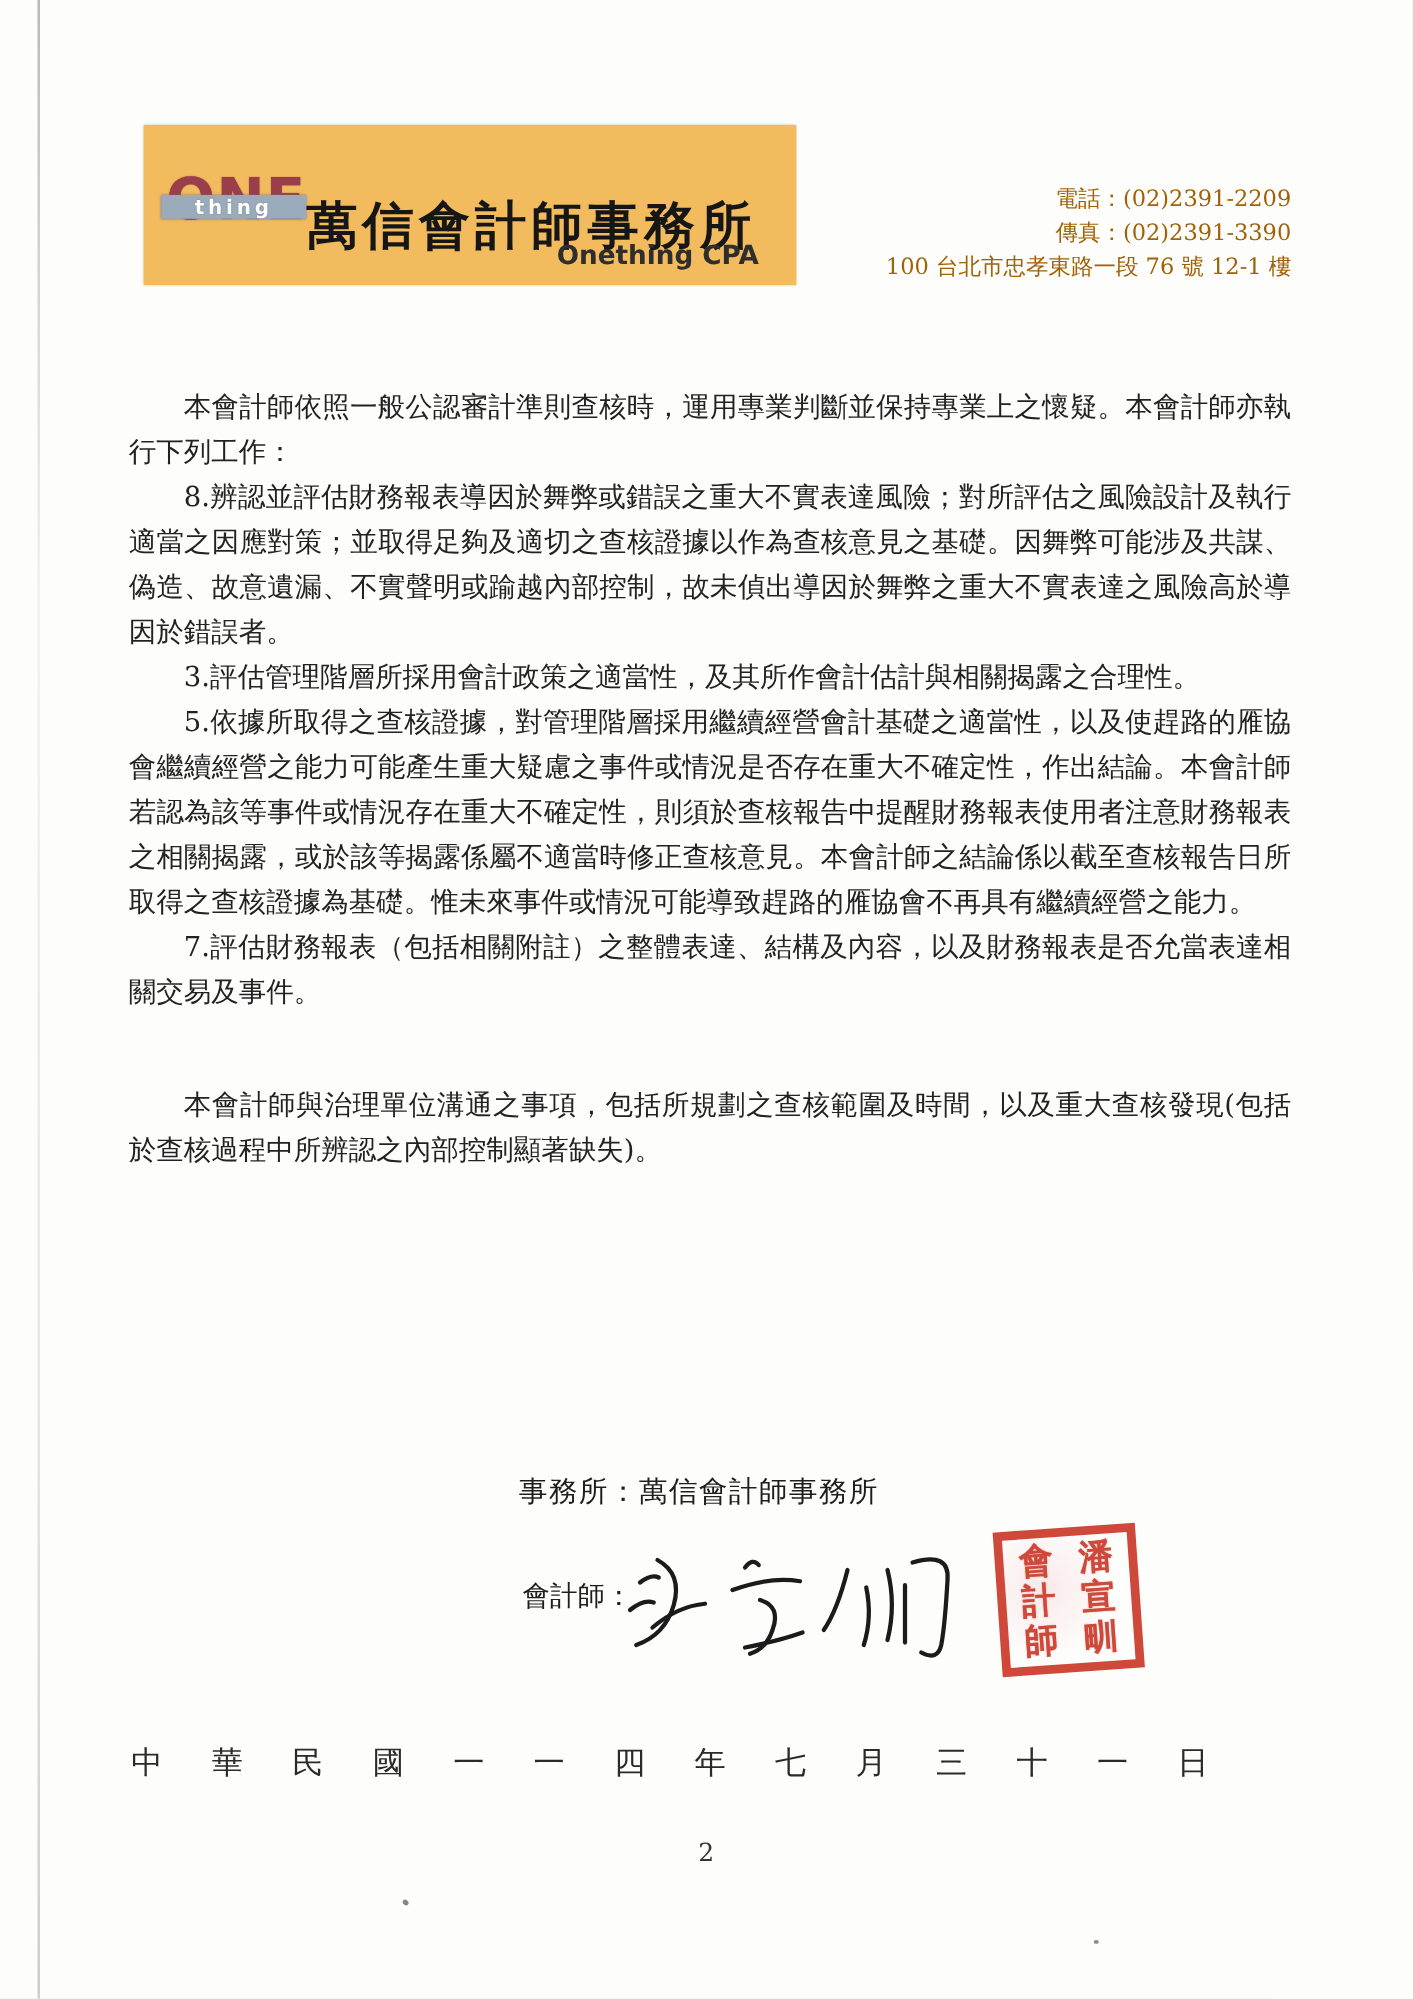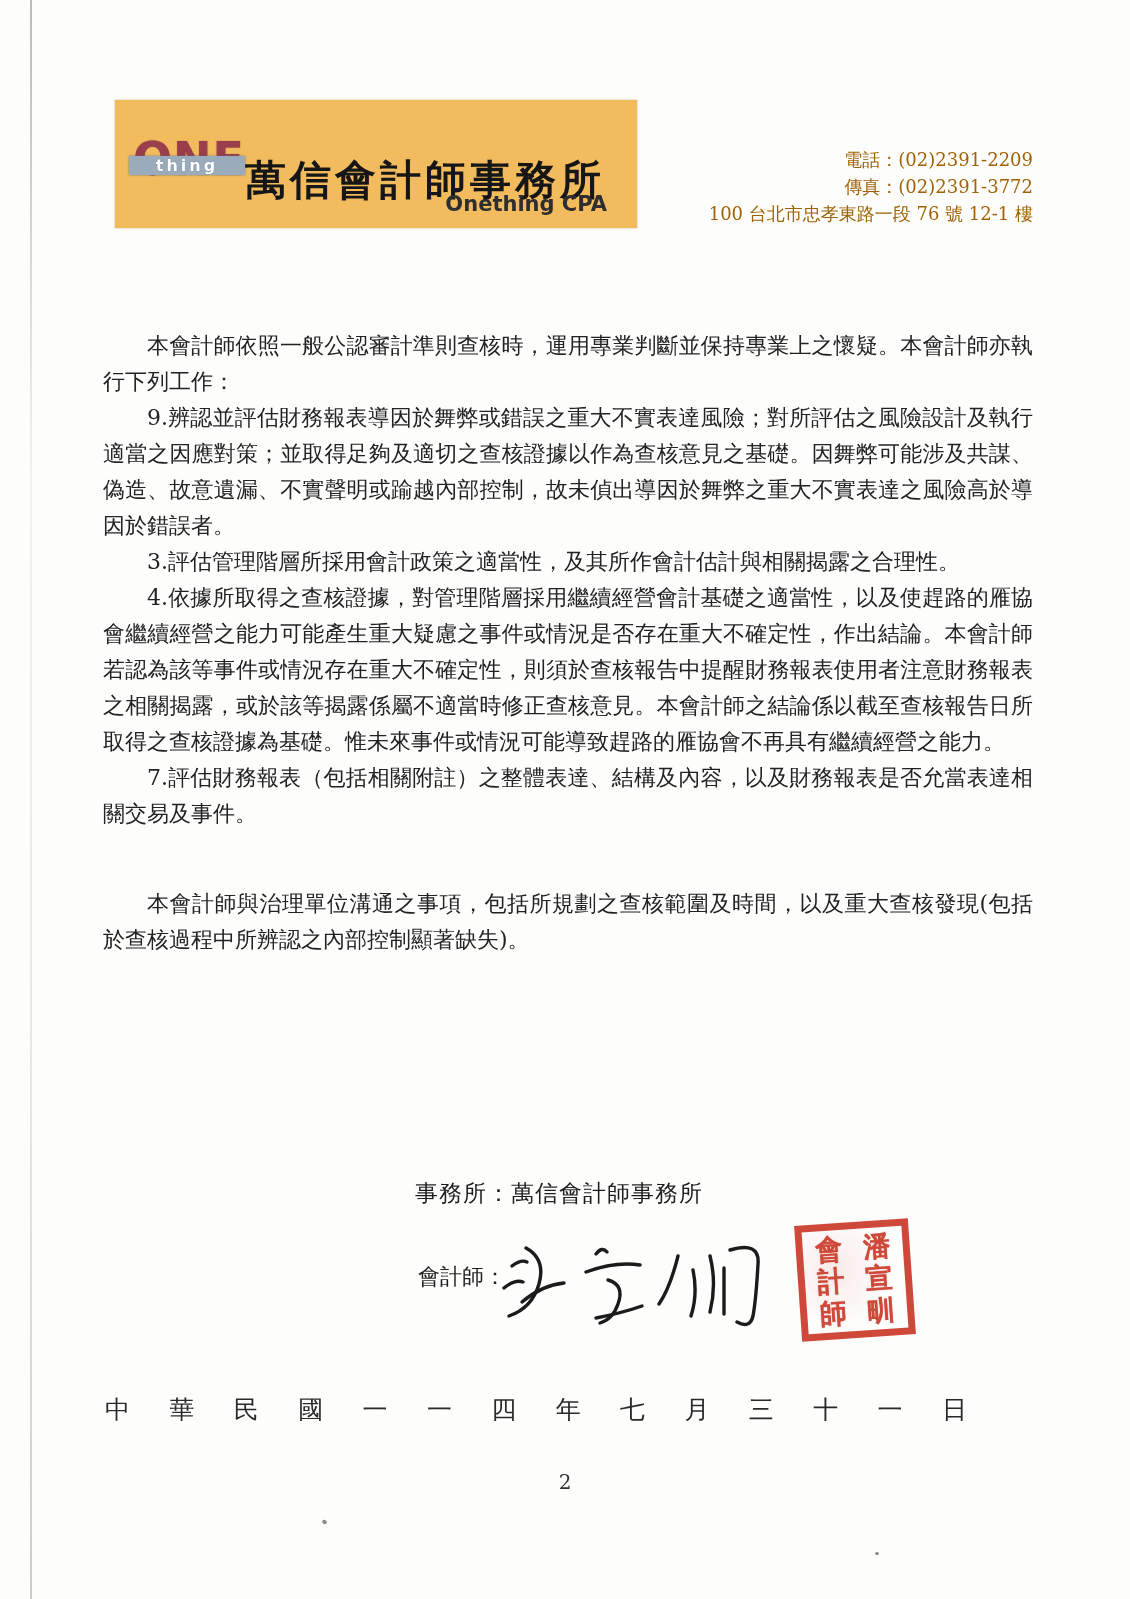--- a/index.html
+++ b/index.html
@@ -75,21 +75,21 @@
   }
 
   
   .body-text{
     position:absolute;left:103px;top:272px;width:930px;
     font-size:22px;line-height:36px;text-align:justify;
     color:#222;
   }
   .body-text p{text-indent:0;}
   .body-text p.ind{text-indent:2em;}
-  .body-text p.gap{margin-top:56px;}
+  .body-text p.gap{margin-top:37px;}
   .body-text p.gap-lg{margin-top:54px;}
 
   
   .sig-firm{
     position:absolute;left:415px;top:1178px;
     font-size:23px;letter-spacing:1px;color:#1e1e1e;white-space:nowrap;
   }
   .sig-row-label{
     position:absolute;left:418px;top:1262px;
     font-size:22px;color:#1e1e1e;white-space:nowrap;text-align:center;
@@ -140,29 +140,29 @@
       <div class="thing-band">
         <span class="thing">thing</span>
       </div>
     </div>
     <div class="firm-zh">萬信會計師事務所</div>
     <div class="firm-en">Onething CPA</div>
   </div>
 
   <div class="contact">
     <div><span>電話：</span><span>(02)2391-2209</span></div>
-    <div><span>傳真：</span><span>(02)2391-3772</span></div>
+    <div><span>傳真：</span><span>(02)2391-3390</span></div>
     <div>100 台北市忠孝東路一段 76 號 12-1 樓</div>
   </div>
 
   <div class="body-text">
     <p class="ind gap">本會計師依照一般公認審計準則查核時，運用專業判斷並保持專業上之懷疑。本會計師亦執行下列工作：</p>
-    <p class="ind">9.辨認並評估財務報表導因於舞弊或錯誤之重大不實表達風險；對所評估之風險設計及執行適當之因應對策；並取得足夠及適切之查核證據以作為查核意見之基礎。因舞弊可能涉及共謀、偽造、故意遺漏、不實聲明或踰越內部控制，故未偵出導因於舞弊之重大不實表達之風險高於導因於錯誤者。</p>
+    <p class="ind">8.辨認並評估財務報表導因於舞弊或錯誤之重大不實表達風險；對所評估之風險設計及執行適當之因應對策；並取得足夠及適切之查核證據以作為查核意見之基礎。因舞弊可能涉及共謀、偽造、故意遺漏、不實聲明或踰越內部控制，故未偵出導因於舞弊之重大不實表達之風險高於導因於錯誤者。</p>
     <p class="ind">3.評估管理階層所採用會計政策之適當性，及其所作會計估計與相關揭露之合理性。</p>
-    <p class="ind">4.依據所取得之查核證據，對管理階層採用繼續經營會計基礎之適當性，以及使趕路的雁協會繼續經營之能力可能產生重大疑慮之事件或情況是否存在重大不確定性，作出結論。本會計師若認為該等事件或情況存在重大不確定性，則須於查核報告中提醒財務報表使用者注意財務報表之相關揭露，或於該等揭露係屬不適當時修正查核意見。本會計師之結論係以截至查核報告日所取得之查核證據為基礎。惟未來事件或情況可能導致趕路的雁協會不再具有繼續經營之能力。</p>
+    <p class="ind">5.依據所取得之查核證據，對管理階層採用繼續經營會計基礎之適當性，以及使趕路的雁協會繼續經營之能力可能產生重大疑慮之事件或情況是否存在重大不確定性，作出結論。本會計師若認為該等事件或情況存在重大不確定性，則須於查核報告中提醒財務報表使用者注意財務報表之相關揭露，或於該等揭露係屬不適當時修正查核意見。本會計師之結論係以截至查核報告日所取得之查核證據為基礎。惟未來事件或情況可能導致趕路的雁協會不再具有繼續經營之能力。</p>
     <p class="ind">7.評估財務報表（包括相關附註）之整體表達、結構及內容，以及財務報表是否允當表達相關交易及事件。</p>
     <p class="ind gap-lg">本會計師與治理單位溝通之事項，包括所規劃之查核範圍及時間，以及重大查核發現(包括於查核過程中所辨認之內部控制顯著缺失)。</p>
   </div>
 
   <div class="sig-firm">事務所：萬信會計師事務所</div>
   <div class="sig-row-label">會計師：</div>
 
   <svg class="sig-svg" width="290" height="112" viewBox="0 0 290 112">
     <g fill="none" stroke="#1b1b1b" stroke-width="3.4" stroke-linecap="round" stroke-linejoin="round">
 

